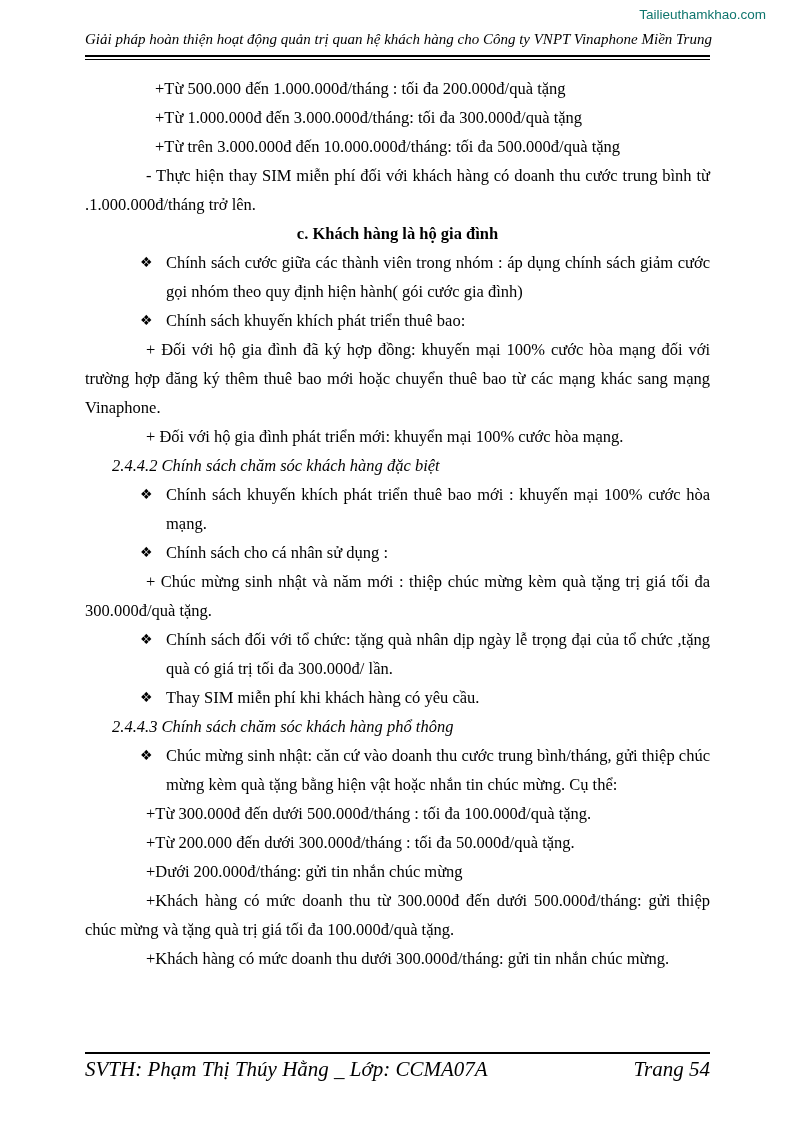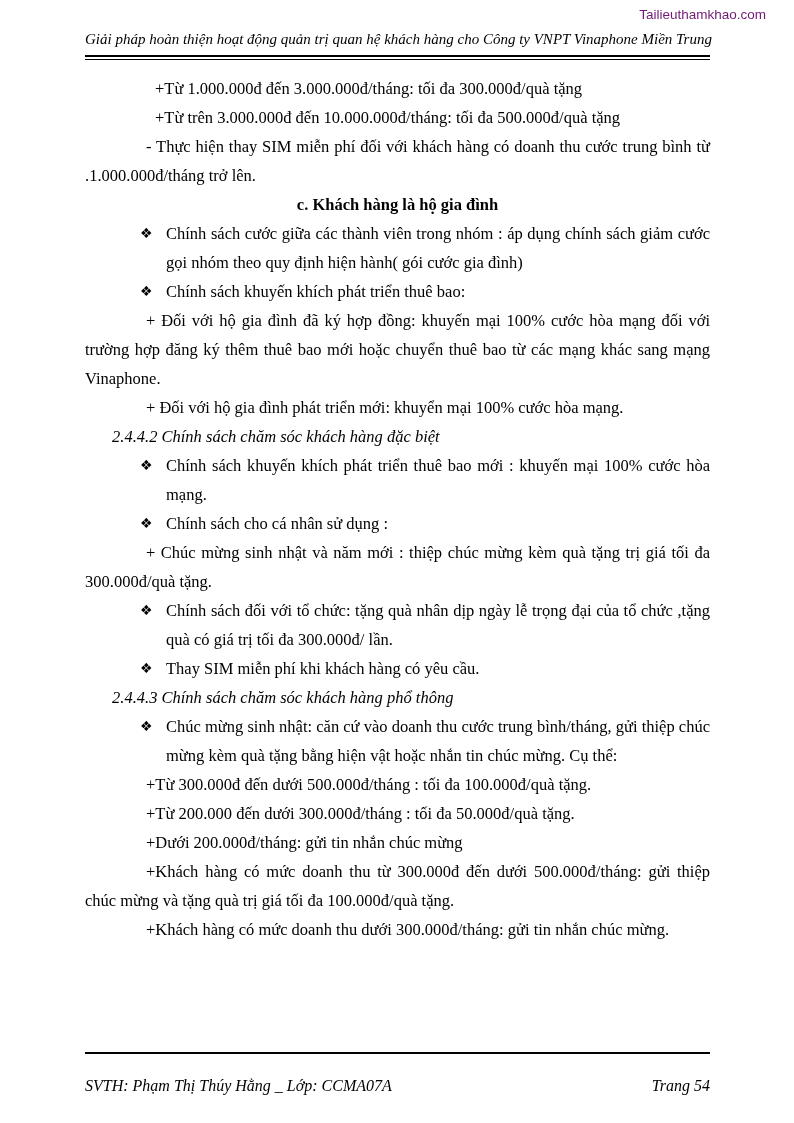--- a/index.html
+++ b/index.html
@@ -8,21 +8,21 @@
     width:794px; height:1123px;
     background:#ffffff;
     font-family:"Liberation Serif", serif;
     color:#000;
     box-sizing:border-box;
     overflow:hidden;
   }
   .watermark {
     position:absolute; top:7px; right:28px;
     font-family:"Liberation Sans", sans-serif;
-    font-size:13.5px; color:#701a75;
+    font-size:13.5px; color:#0f766e;
   }
   .header {
     padding:28px 84px 0 85px;
   }
   .header-title {
     font-style:italic;
     font-size:15px;
     line-height:22px;
     white-space:nowrap;
   }
@@ -44,38 +44,39 @@
   .section-head { font-style:italic; padding-left:27px; text-align:left; }
   .li { display:flex; padding-left:55px; }
   .bullet { flex:none; width:26px; font-size:14px; }
   .li-text { flex:1; text-align:justify; }
   .footer {
     position:absolute; left:85px; right:84px; top:1052px;
   }
   .footer-rule { height:0; border-top:2px solid #000; }
   .footer-row {
     display:flex; justify-content:space-between;
-    margin-top:21px;
-    font-style:italic; font-size:16px; line-height:22px;text-align:center;
+    margin-top:4px;
+    font-style:italic; font-size:21px; line-height:22px;text-align:center;
   }
 </style>
 </head>
 <body>
 
 <div class="page">
 
   <div class="watermark">Tailieuthamkhao.com</div>
 
   <div class="header">
     <div class="header-title">Giải pháp hoàn thiện hoạt động quản trị quan hệ khách hàng cho Công ty VNPT Vinaphone Miền Trung</div>
     <div class="double-rule"></div>
   </div>
 
   <div class="body-text">
 
+    <p class="para indent2">+Từ 500.000 đến 1.000.000đ/tháng : tối đa 200.000đ/quà tặng</p>
     <p class="para indent2">+Từ 1.000.000đ đến 3.000.000đ/tháng: tối đa 300.000đ/quà tặng</p>
     <p class="para indent2">+Từ trên 3.000.000đ đến 10.000.000đ/tháng: tối đa 500.000đ/quà tặng</p>
     <p class="para indent1">- Thực hiện thay SIM miễn phí đối với khách hàng có doanh thu cước trung bình từ .1.000.000đ/tháng trở lên.</p>
     <p class="para bold-head">c. Khách hàng là hộ gia đình</p>
 
     <div class="li">
       <span class="bullet">❖</span>
       <span class="li-text">Chính sách cước giữa các thành viên trong nhóm : áp dụng chính sách giảm cước gọi nhóm theo quy định hiện hành( gói cước gia đình)</span>
     </div>
     <div class="li">

